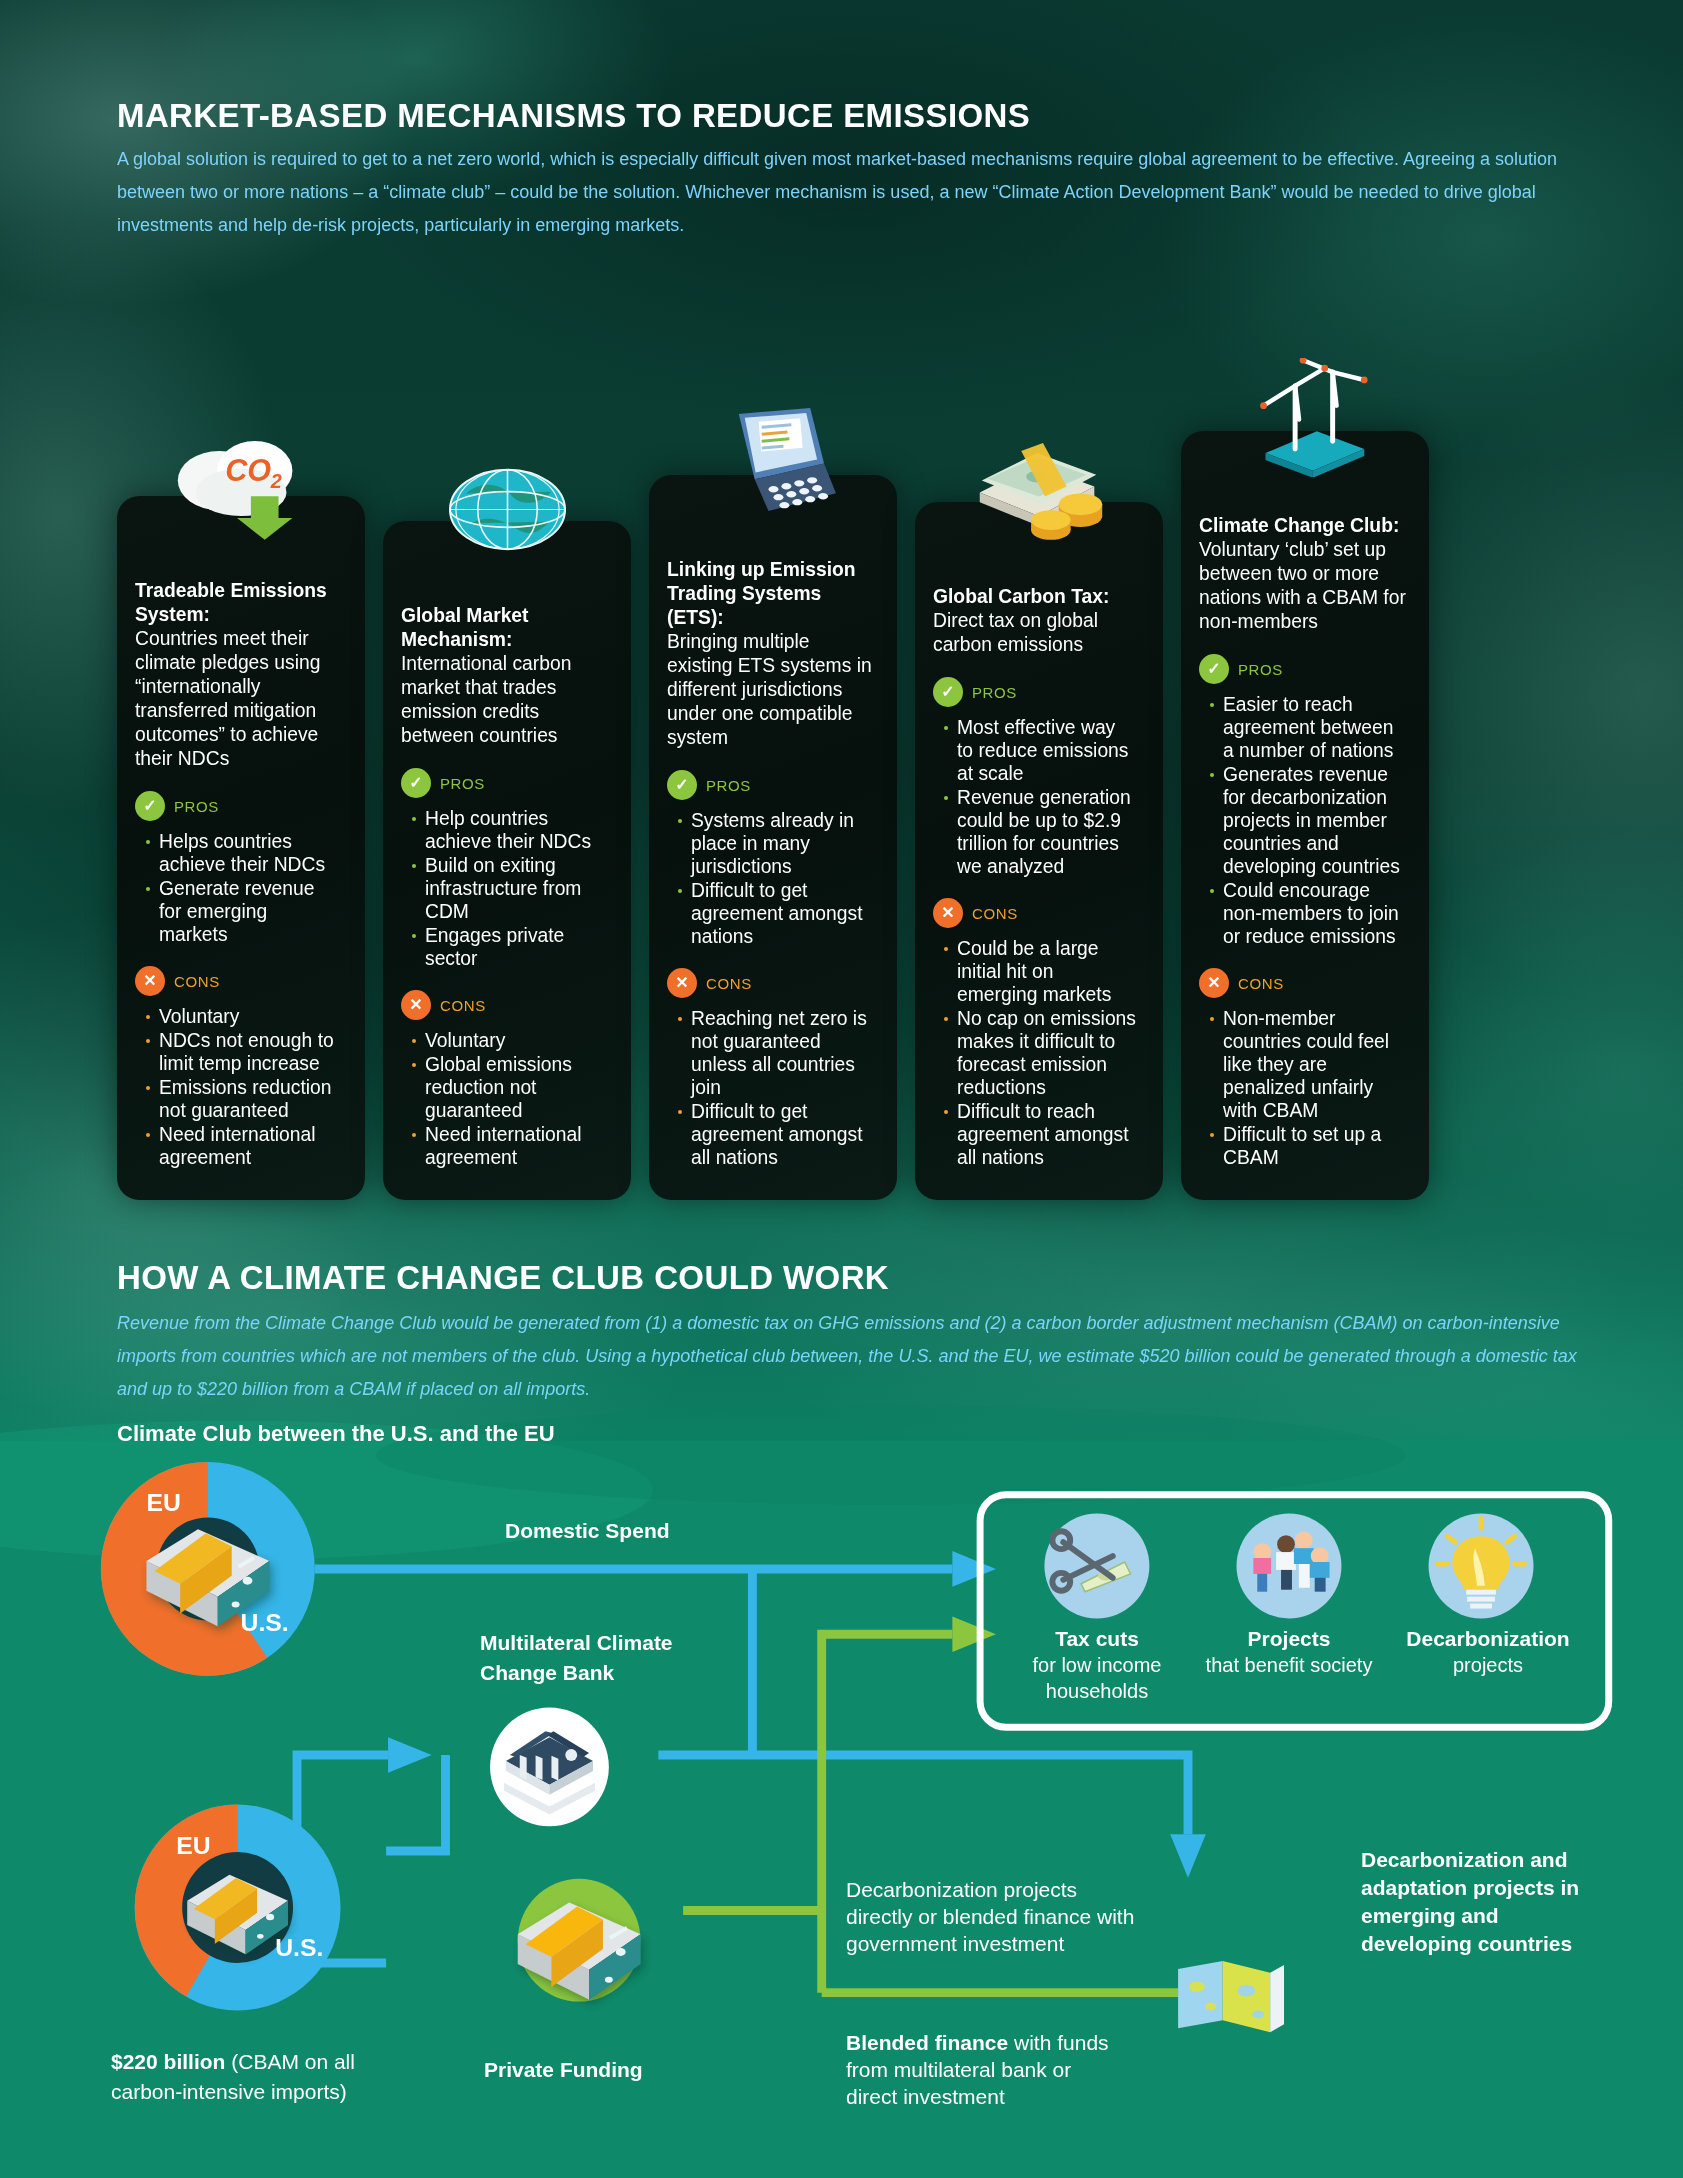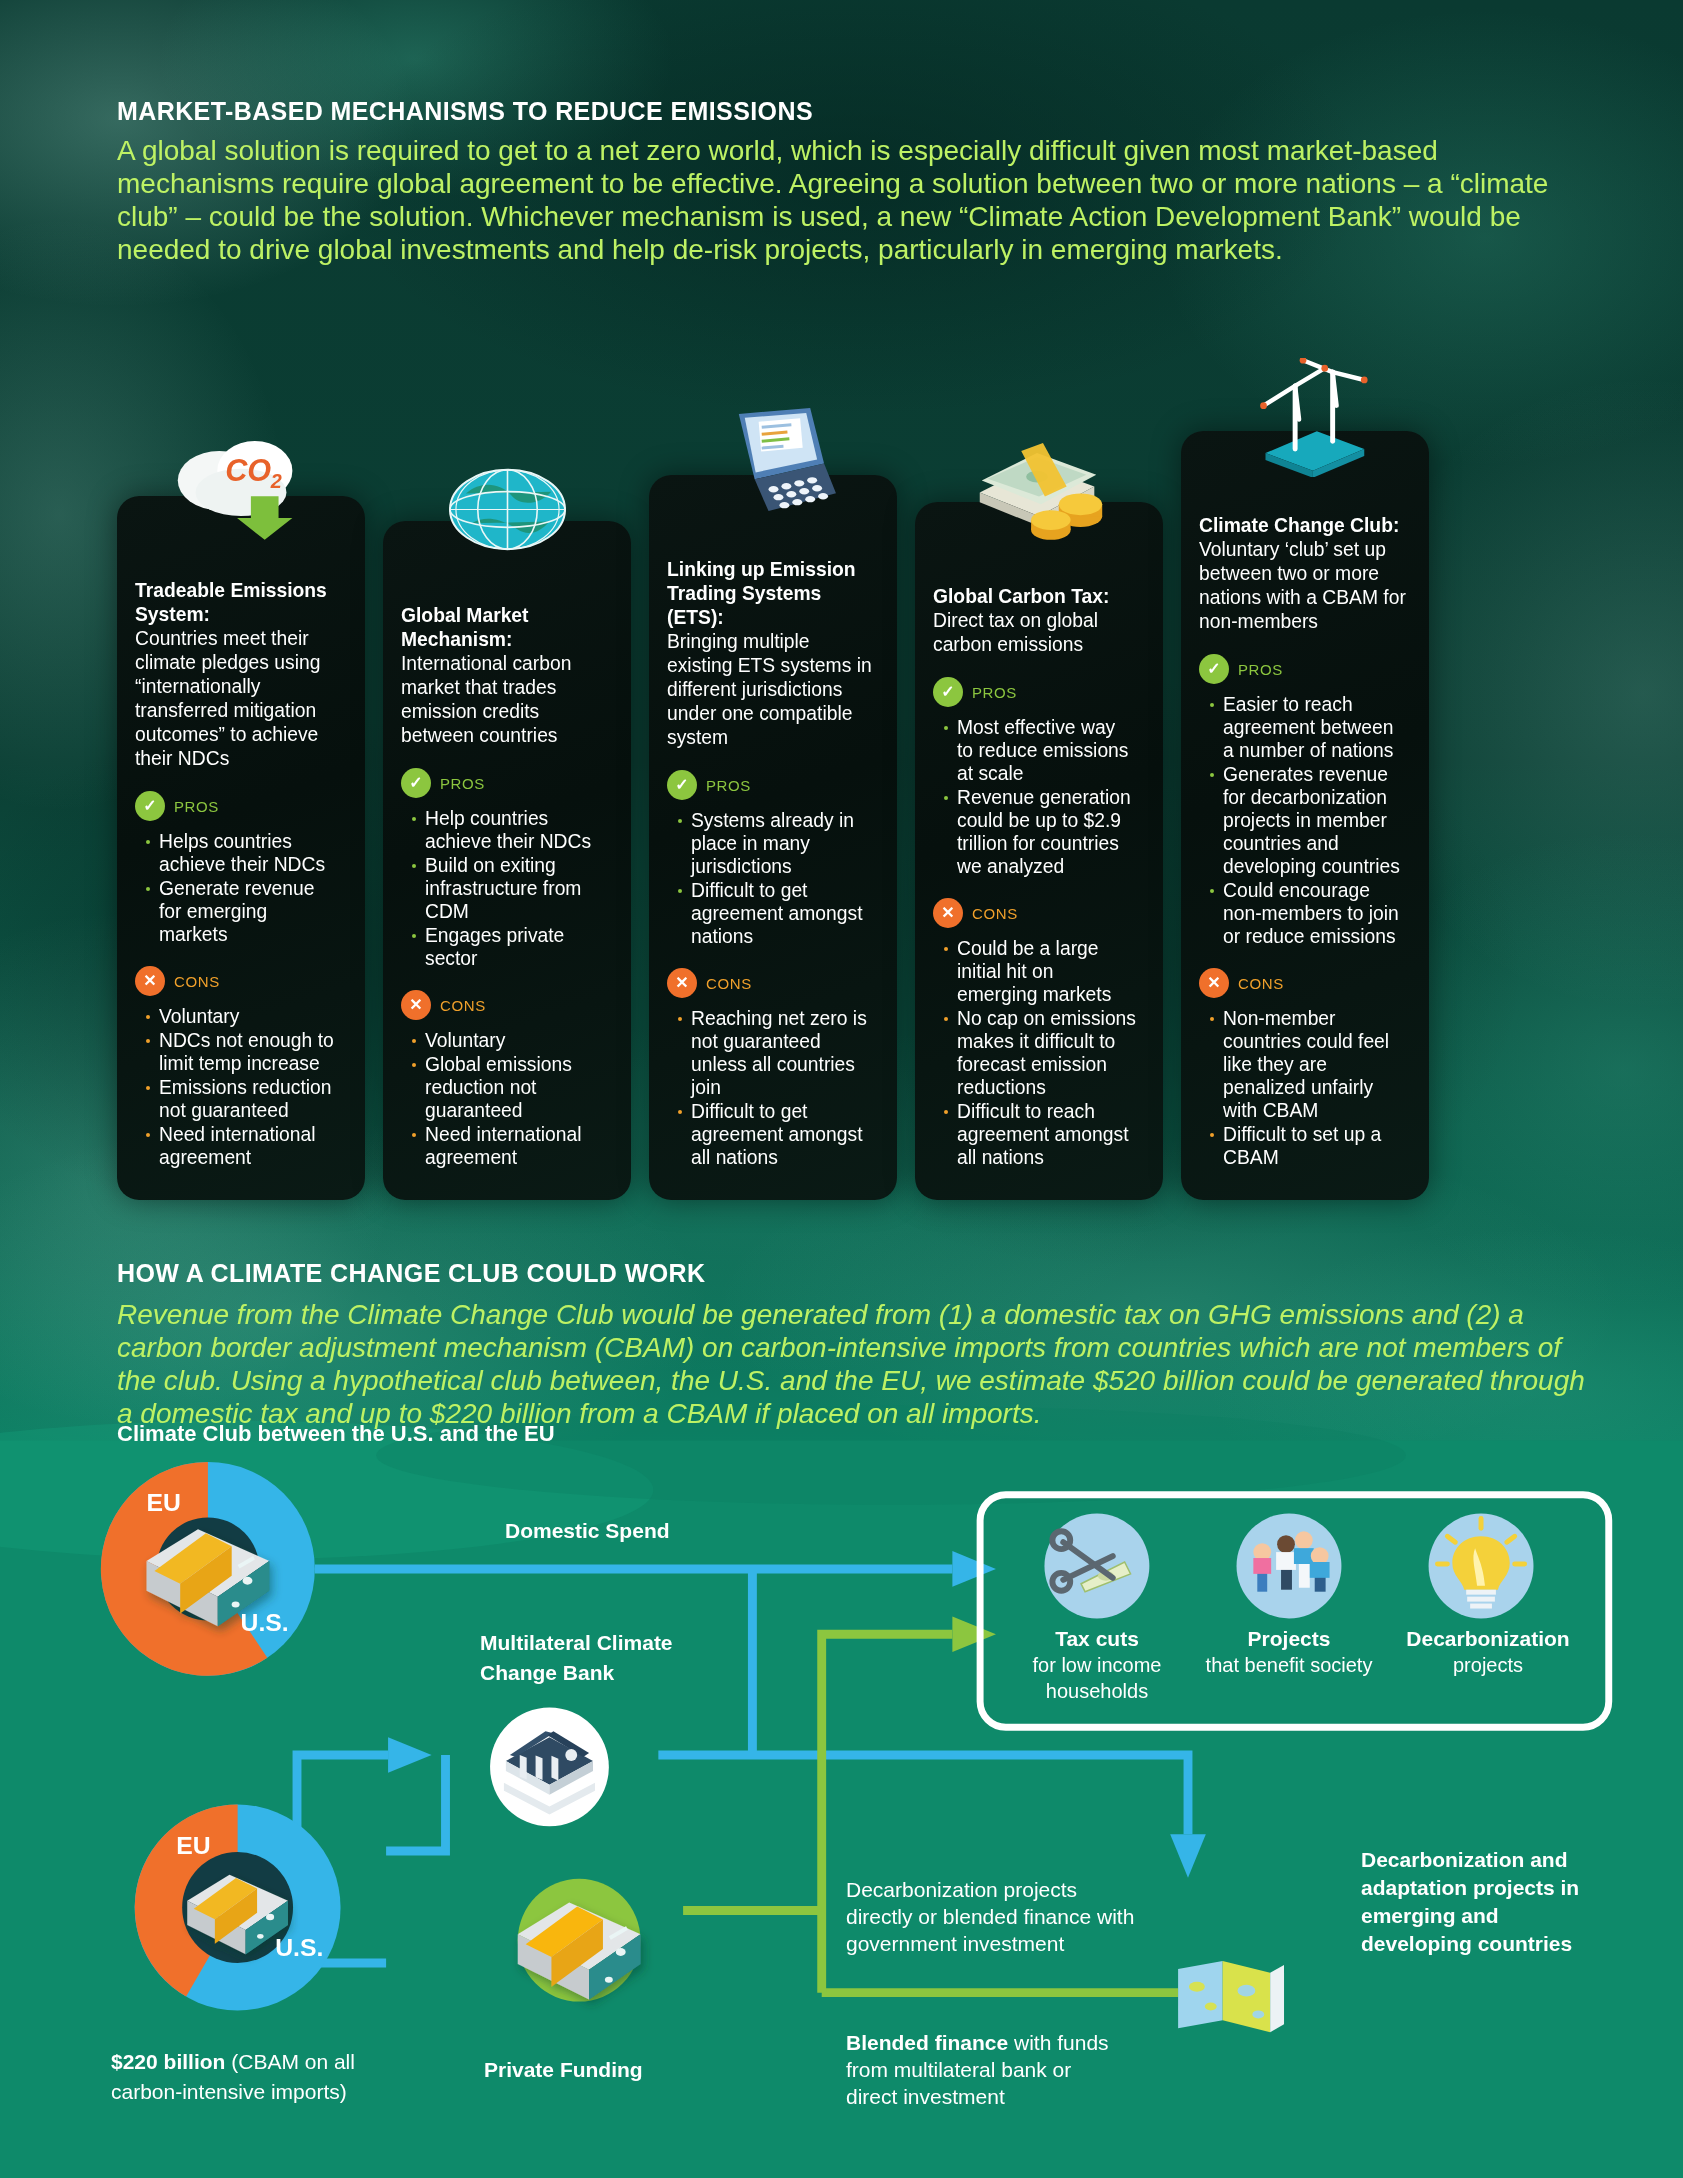--- a/index.html
+++ b/index.html
@@ -6,23 +6,23 @@
   body{
     width:1683px;height:2178px;position:relative;overflow:hidden;
     font-family:"Liberation Sans", sans-serif;
     background:#0c3f35;
   }
   
   #bg{position:absolute;inset:0;z-index:0;}
   
   .sec-title{
     font-weight:bold;letter-spacing:0.4px;color:#ffffff;
-    font-size:25px;text-transform:uppercase;
+    font-size:33px;text-transform:uppercase;
   }
-  .sec-body{color:#bef264;font-size:28px;line-height:33px;}
+  .sec-body{color:#7dd3fc;font-size:18px;line-height:33px;}
   
   #top-block{position:absolute;left:117px;top:97px;width:1465px;z-index:5;}
   #top-block .sec-body{margin-top:8px;}
   
   #cards{position:absolute;left:117px;top:368px;width:1465px;height:832px;z-index:5;
          display:flex;gap:18px;align-items:flex-end;}
   .card{
     position:relative;width:248px;
     background:linear-gradient(160deg,#0a1512 0%,#06100d 45%,#0a1a15 100%);
     border-radius:22px;

